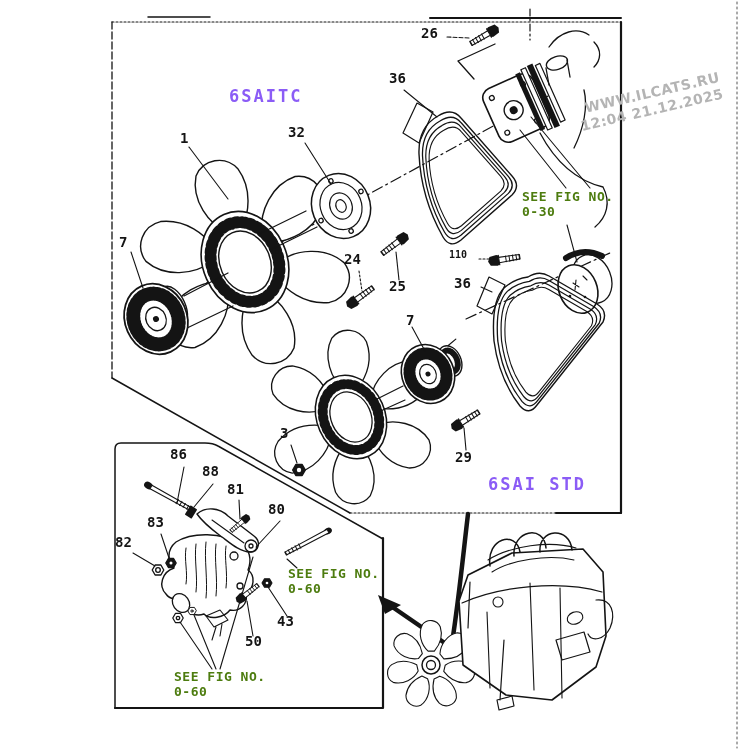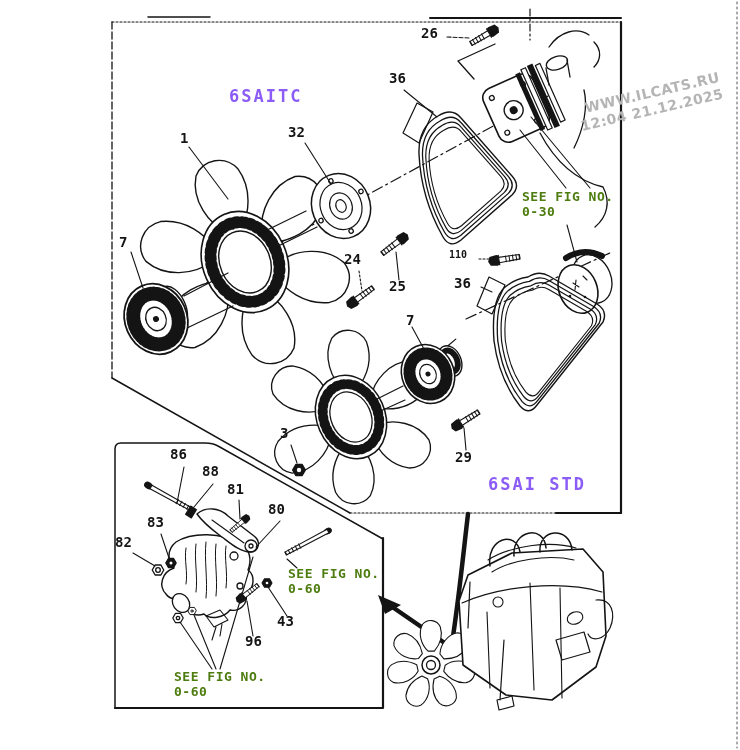--- a/index.html
+++ b/index.html
@@ -328,21 +328,21 @@
   <div class="c">0-30</div>
 </div>
 
 <div class="lb" style="left:170px;top:446px">86</div>
 <div class="lb" style="left:202px;top:463px">88</div>
 <div class="lb" style="left:227px;top:481px">81</div>
 <div class="lb" style="left:268px;top:501px">80</div>
 <div class="lb" style="left:147px;top:514px">83</div>
 <div class="lb" style="left:115px;top:534px">82</div>
 <div class="lb" style="left:277px;top:613px">43</div>
-<div class="lb" style="left:245px;top:633px">96</div>
+<div class="lb" style="left:245px;top:633px">50</div>
 
 <div class="seefig" style="left:288px;top:566px">
   <div>SEE FIG NO.</div>
   <div class="c">0-60</div>
 </div>
 
 <div class="seefig" style="left:174px;top:669px">
   <div>SEE FIG NO.</div>
   <div class="c">0-60</div>
 </div>

